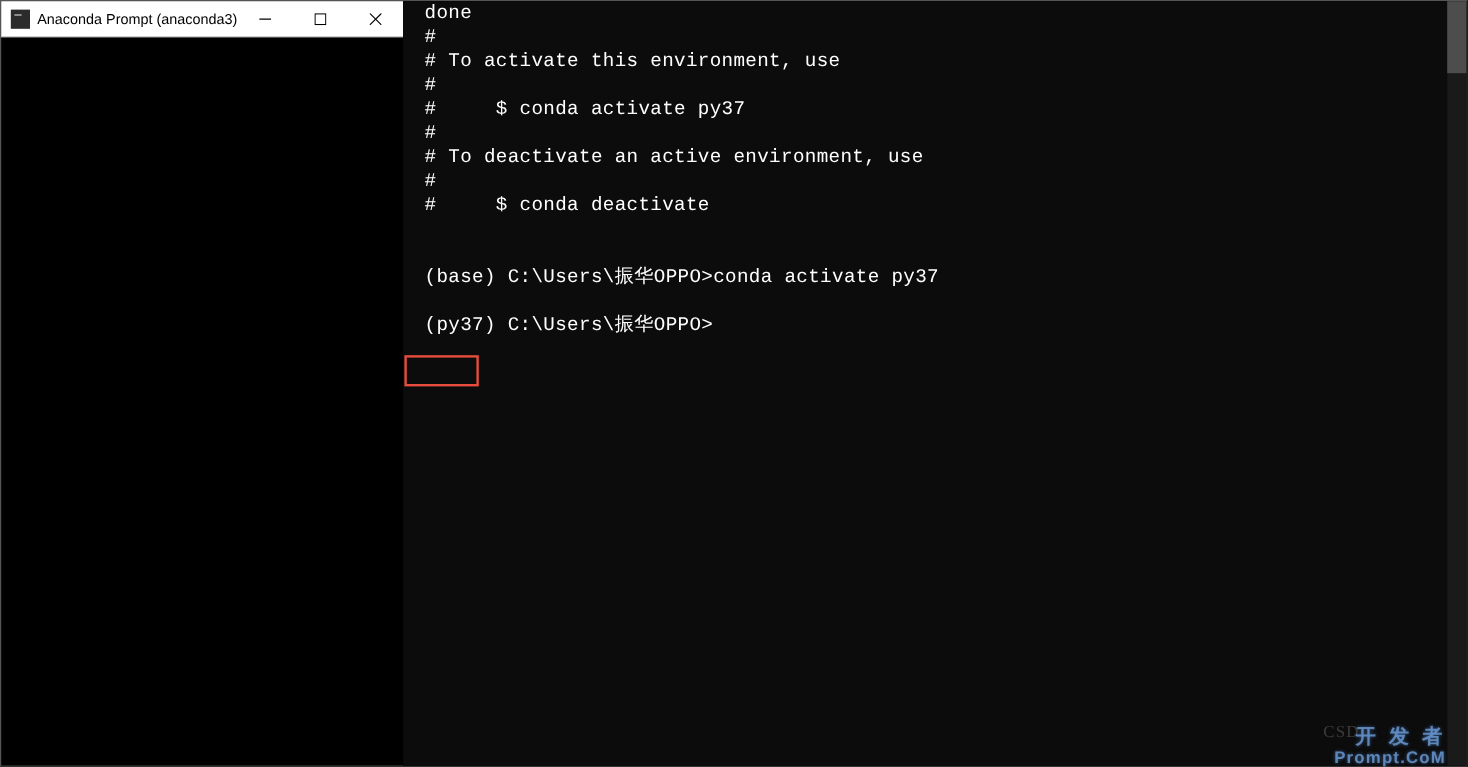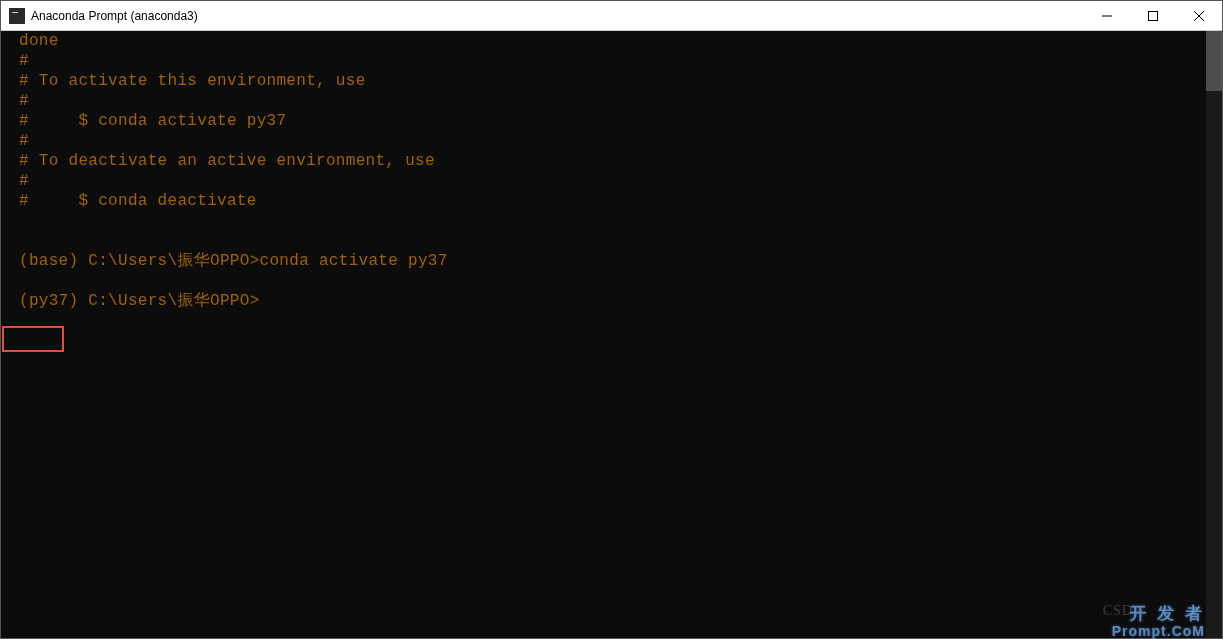--- a/index.html
+++ b/index.html
@@ -12,21 +12,21 @@
       height: 639px;
       font-family: "Segoe UI", Tahoma, sans-serif;
       background: #000;
       overflow: hidden;
       position: relative;
     }
     .window {
       width: 100%;
       height: 100%;
       display: flex;
-      flex-direction: column;
+      flex-direction: row;
       border: 1px solid #555;
     }
     .titlebar {
       height: 30px;
       background: #ffffff;
       display: flex;
       align-items: center;
       border-bottom: 1px solid #ccc;
     }
     .titlebar-icon {
@@ -74,21 +74,21 @@
     }
     .terminal-container {
       flex: 1;
       display: flex;
       background: #000;
       position: relative;
     }
     .terminal {
       flex: 1;
       background: #0c0c0c;
-      color: #a16207;
+      color: #ffffff;
       font-family: "NSimSun", "SimSun", "Consolas", "Courier New", monospace;
       font-size: 16px;
       line-height: 20px;
       white-space: pre;
       padding: 0 18px;
       letter-spacing: 0.3px;
     }
     .terminal .line {
       min-height: 20px;
     }

